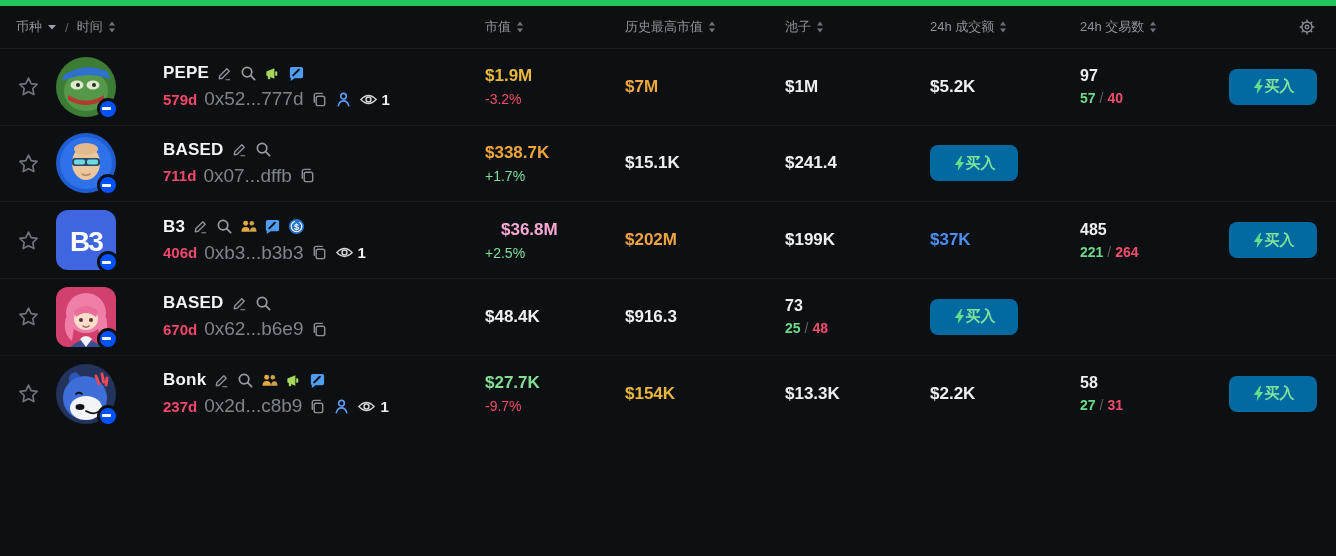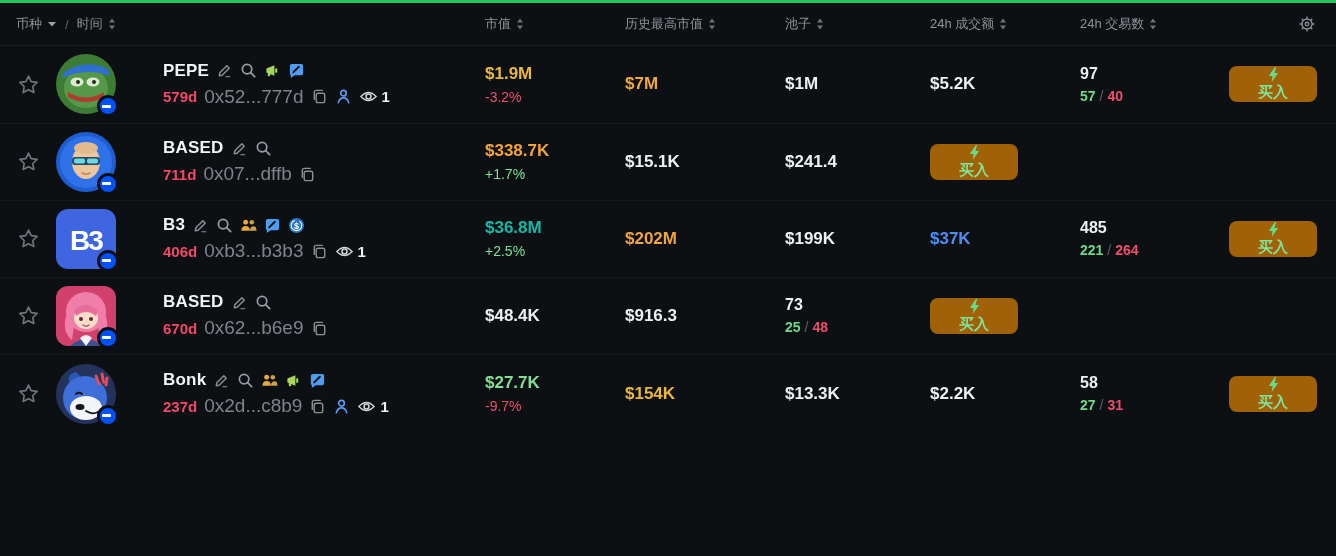--- a/index.html
+++ b/index.html
@@ -3,21 +3,21 @@
 <meta charset="utf-8">
 <style>
   * { margin:0; padding:0; box-sizing:border-box; }
   html,body { width:1336px; height:556px; overflow:hidden; }
   body {
     background:#0d1013;
     font-family:"Liberation Sans","DejaVu Sans",sans-serif;
     color:#eceff3;
     -webkit-font-smoothing:antialiased;
   }
-  .table { width:1336px; height:432px; display:flex; flex-direction:column; border-top:3px solid #22c55e; }
+  .table { width:1336px; height:432px; display:flex; flex-direction:column; border-top:6px solid #22c55e; }
   .grid {
     display:grid;
     grid-template-columns:56px 429px 140px 160px 145px 150px 149px 1fr;
     align-items:center;
   }
   
   .thead { height:56px; border-bottom:1px solid rgba(255,255,255,0.06); }
   .th { display:flex; align-items:center; gap:5px; font-size:13px; color:#8d939a; font-weight:400; }
   .th-token { grid-column:1 / 3; padding-left:16px; }
   .th .slash { color:#5c636b; margin:0 3px; }
@@ -49,25 +49,24 @@
   .mcap { font-size:17px; font-weight:600; }
   .chg { font-size:14px; }
   .val { font-size:17px; font-weight:600; color:#eceff3; }
   .tx-total { font-size:16px; font-weight:600; color:#eceff3; }
   .tx-sub { font-size:14px; font-weight:600; }
   .tx-buys { color:#6fd98a; }
   .tx-sep { color:#5c636b; margin:0 4px; font-weight:400; }
   .tx-sells { color:#f14d6c; }
   .buy-cell { display:flex; align-items:center; }
   .buy-btn {
-    width:88px; height:36px; border:none; border-radius:8px; background:#a16207;
+    width:88px; height:36px; border:none; border-radius:8px; background:#0369a1;
     display:flex; align-items:center; justify-content:center; 
     color:#7fe39a; font-size:15px; font-weight:700; cursor:pointer;
     font-family:inherit;
-    flex-direction:column;
   }
 </style>
 </head>
 <body>
 
 <svg width="0" height="0" style="position:absolute">
   <defs>
     <symbol id="i-star" viewBox="0 0 24 24">
       <path d="M12 3.2 L14.8 9 L21 9.8 L16.5 14.1 L17.6 20.4 L12 17.4 L6.4 20.4 L7.5 14.1 L3 9.8 L9.2 9 Z" fill="none" stroke="#6e757d" stroke-width="1.7" stroke-linejoin="round"></path>
     </symbol>
@@ -368,21 +367,21 @@
               <use href="#i-copy"></use>
             </svg>
           <svg class="ic" width="19" height="17">
               <use href="#i-eye"></use>
             </svg>
           <span class="eye-count">1</span>
         </div>
       </div>
     </div>
     <div class="mcap-cell">
-      <span class="mcap" style="color: #14b8a6;">$36.8M</span>
+      <span class="mcap" style="color: #f9a8d4; margin-left: 16px;">$36.8M</span>
       <span class="chg" style="color: rgb(126, 224, 154);">+2.5%</span>
     </div>
     <div><span class="val" style="color: rgb(240, 164, 68);">$202M</span></div>
     <div><span class="val">$199K</span></div>
     <div><span class="val" style="color: rgb(77, 141, 246);">$37K</span></div>
     <div class="tx-cell">
       <span class="tx-total">485</span>
       <span class="tx-sub">
         <span class="tx-buys">221</span><span class="tx-sep">/</span><span class="tx-sells">264</span>
       </span>

